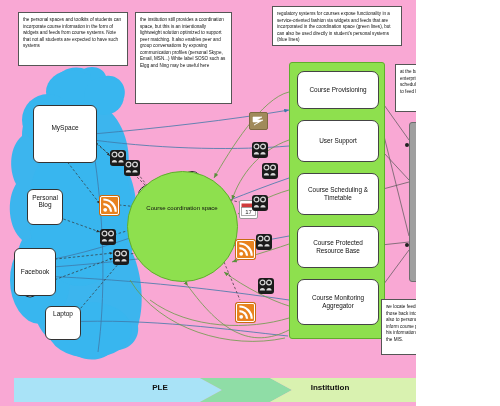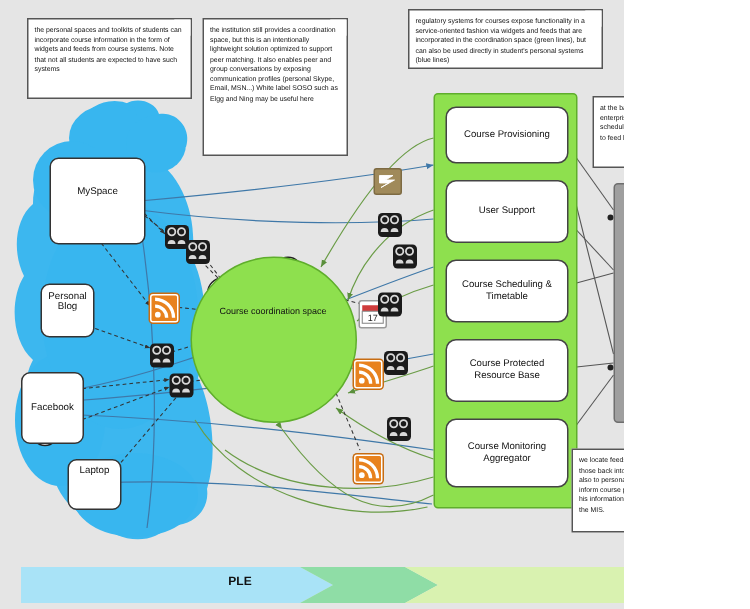--- a/index.html
+++ b/index.html
@@ -4,21 +4,21 @@
 <style>
   html, body {
     margin: 0;
     padding: 0;
     background: #ffffff;
   }
   #stage {
     position: relative;
     width: 416px;
     height: 406px;
-    background: #e5e5e5;
+    background: #f9a8d4;
     font-family: "Liberation Sans", sans-serif;
     overflow: hidden;
   }
   #svg-layer {
     position: absolute;
     left: 0; top: 0;
     width: 500px;
     height: 406px;
   }
 
@@ -502,14 +502,15 @@
           <circle cx="11" cy="4.5" r="2.4" fill="none" stroke="#d8d8d8" stroke-width="1.2"></circle>
           <path d="M1.8,12.6 a2.6,2.6 0 0,1 5.2,0 z" fill="#d8d8d8"></path>
           <path d="M8.4,12.6 a2.6,2.6 0 0,1 5.2,0 z" fill="#d8d8d8"></path>
         </svg></div>
       <div class="icon icon-zig" style="left: 249px; top: 112px;"><svg viewBox="0 0 17 16" width="17" height="16">
           <path d="M3,4 L12,4 L7,7 L13,7 L4,12 L9,9 L3,9 Z" fill="#fff" stroke="#fff" stroke-width="0.6"></path>
         </svg></div>
     </div>
 
   <div class="band-label" id="band-ple">PLE</div>
+  <div class="band-label" id="band-inst">Institution</div>
 
 </div>
 
 </body></html>

